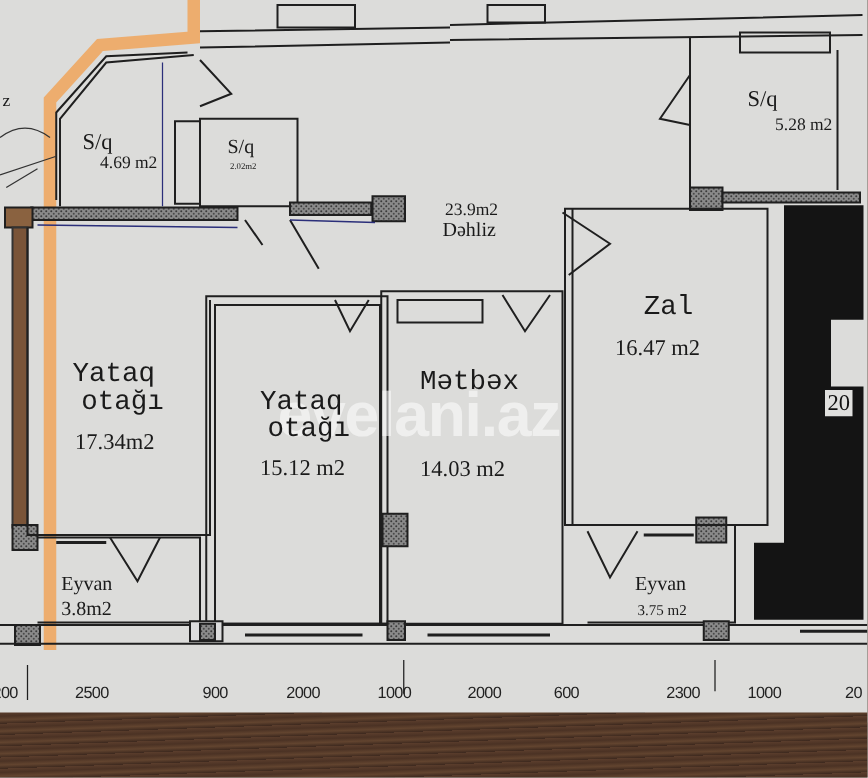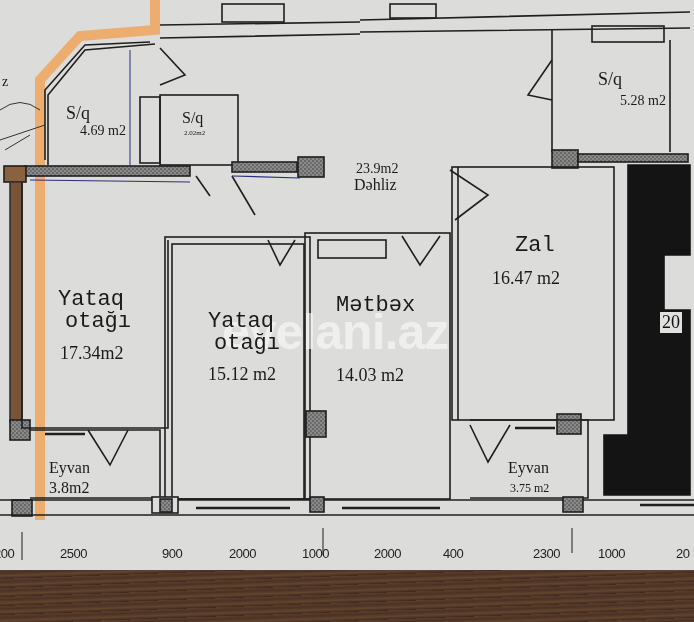--- a/index.html
+++ b/index.html
@@ -143,16 +143,16 @@
 
 <div class="side-txt" style="left:660px;top:312px;">20</div>
 <div class="lbl xs" style="left:2px;top:75px;">z</div>
 
 <div class="dim" style="left:-6px;">200</div>
 <div class="dim" style="left:60px;">2500</div>
 <div class="dim" style="left:162px;">900</div>
 <div class="dim" style="left:229px;">2000</div>
 <div class="dim" style="left:302px;">1000</div>
 <div class="dim" style="left:374px;">2000</div>
-<div class="dim" style="left:443px;">400</div>
+<div class="dim" style="left:443px;">600</div>
 <div class="dim" style="left:509px;margin-left:24px;">2300</div>
 <div class="dim" style="left:598px;">1000</div>
 <div class="dim" style="left:676px;">20</div>
 
 </body></html>

